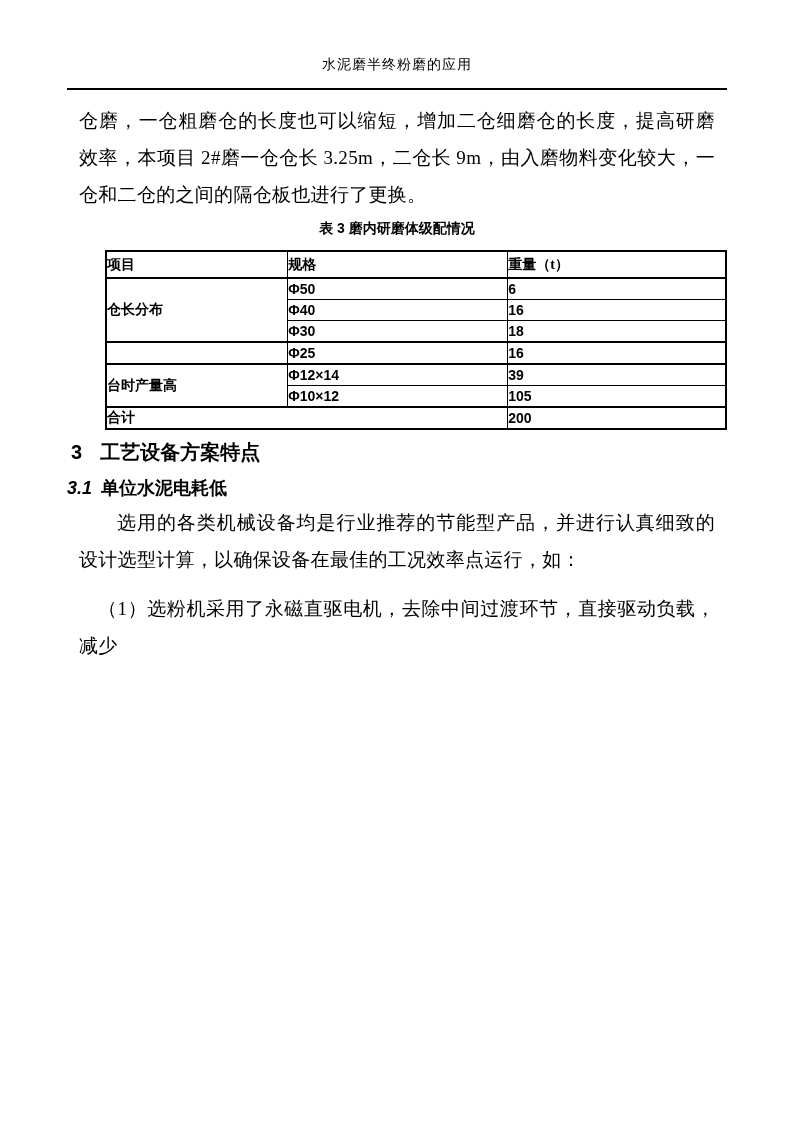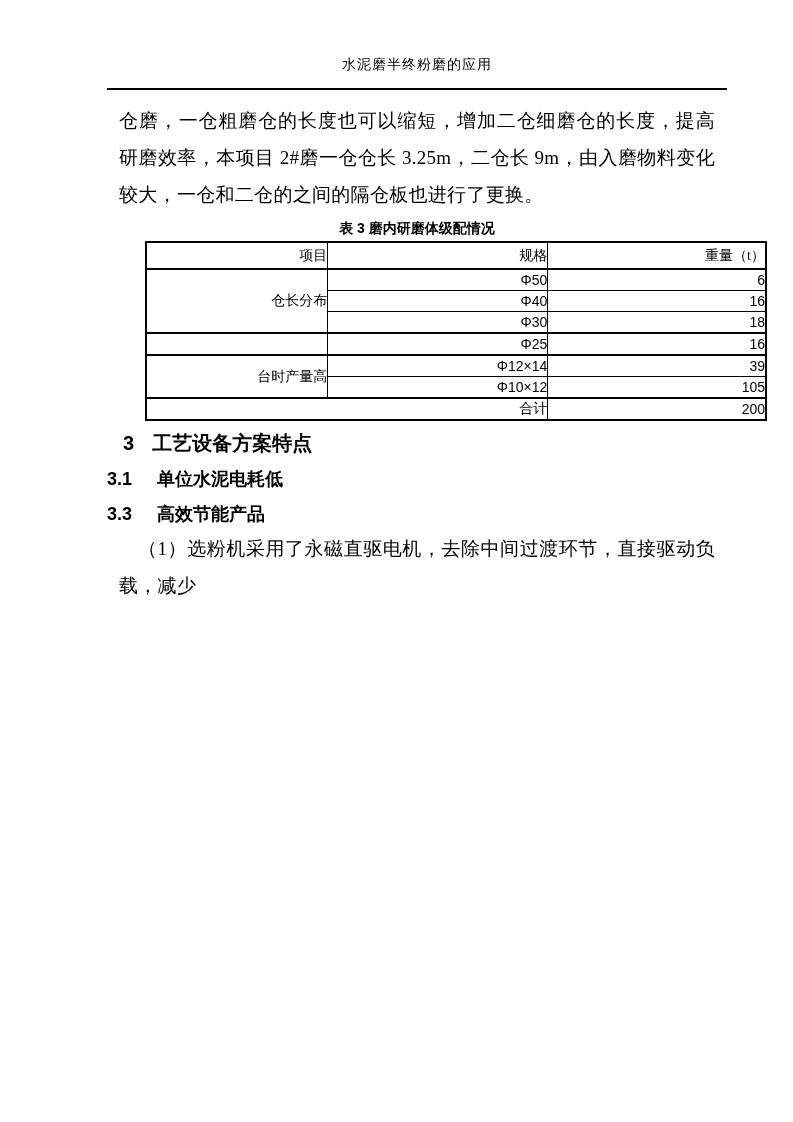--- a/index.html
+++ b/index.html
@@ -5,21 +5,21 @@
   html, body { margin: 0; padding: 0; background: #ffffff; }
   body {
     width: 793px; height: 1122px;
     font-family: "Liberation Serif", "DejaVu Serif", serif;
     color: #000;
     overflow: hidden;
   }
   .page {
     box-sizing: border-box;
     width: 793px; height: 848px;
-    padding: 55px 66px 0 107px;
+    padding: 55px 66px 0 67px;
     position: relative;
   }
   
   .header-title {
     text-align: center;
     font-size: 14px;
     line-height: 20px;
     letter-spacing: 1px;
   }
   .header-rule {
@@ -33,67 +33,67 @@
     font-size: 19px;
     line-height: 37px;
     text-align: justify;
     letter-spacing: 0.3px;
   }
   p.indent { text-indent: 2em; }
   p.indent1 { text-indent: 1em; }
   
   .table-caption {
     margin-top: -6px;
-    margin-bottom: 4px;
+    margin-bottom: 13px;
     text-align: center;
     font-size: 14px;
     font-weight: bold;
     line-height: 18px;
     font-family: "Liberation Sans", "DejaVu Sans", sans-serif;
   }
   table.media-table {
     border-collapse: collapse;
     margin-left: 38px;
     width: 622px;
     table-layout: fixed;
     border: 2px solid #000;
   }
   table.media-table th, table.media-table td {
     border: 1px solid #000;
-    text-align: right;
+    text-align: left;
     padding: 0;
-    font-weight: normal;
+    font-weight: bold;
     font-size: 14px;
     height: 20px;
     line-height: 18px;
     font-family: "Liberation Serif", "DejaVu Serif", serif;
   }
   table.media-table th { height: 25px; }
   table.media-table .num {
     font-family: "Liberation Sans", "DejaVu Sans", sans-serif;
     font-size: 14px;
   }
   table.media-table .thick-bottom { border-bottom: 2px solid #000; }
   
   h2.sec {
-    margin: 9px 0 0 16px;
+    margin: 9px 0 0 4px;
     font-family: "Liberation Sans", "DejaVu Sans", sans-serif;
     font-size: 20px;
     line-height: 26px;
     font-weight: bold;
   }
   h2.sec .sec-num { margin-right: 18px; }
   h3.subsec {
     margin: 11px 0 0 0;
     font-family: "Liberation Sans", "DejaVu Sans", sans-serif;
     font-size: 18px;
     line-height: 24px;
     font-weight: bold;
   }
-  h3.subsec .sec-num { margin-right: 25px; }
+  h3.subsec .sec-num { margin-right: 9px; font-style: italic; }
   .after-h { margin-top: 4px !important; }
   .gap-sm { margin-top: 4px !important; }
 </style>
 </head>
 <body>
 
 <div class="page">
 
   <div class="header-title">水泥磨半终粉磨的应用</div>
   <div class="header-rule"></div>
@@ -148,16 +148,16 @@
         <td class="num">200</td>
       </tr>
     </tbody>
   </table>
 
   <h2 class="sec"><span class="sec-num">3</span><span>工艺设备方案特点</span></h2>
 
   <h3 class="subsec"><span class="sec-num">3.1</span><span>单位水泥电耗低</span></h3>
 
 
-  <h3 class="subsec"><span class="sec-num">3.3</span><span>高效节能产品</span></h3>
+  <p class="body indent after-h">选用的各类机械设备均是行业推荐的节能型产品，并进行认真细致的设计选型计算，以确保设备在最佳的工况效率点运行，如：</p>
   <p class="body indent1 gap-sm">（1）选粉机采用了永磁直驱电机，去除中间过渡环节，直接驱动负载，减少</p>
 
 </div>
 
 </body></html>

